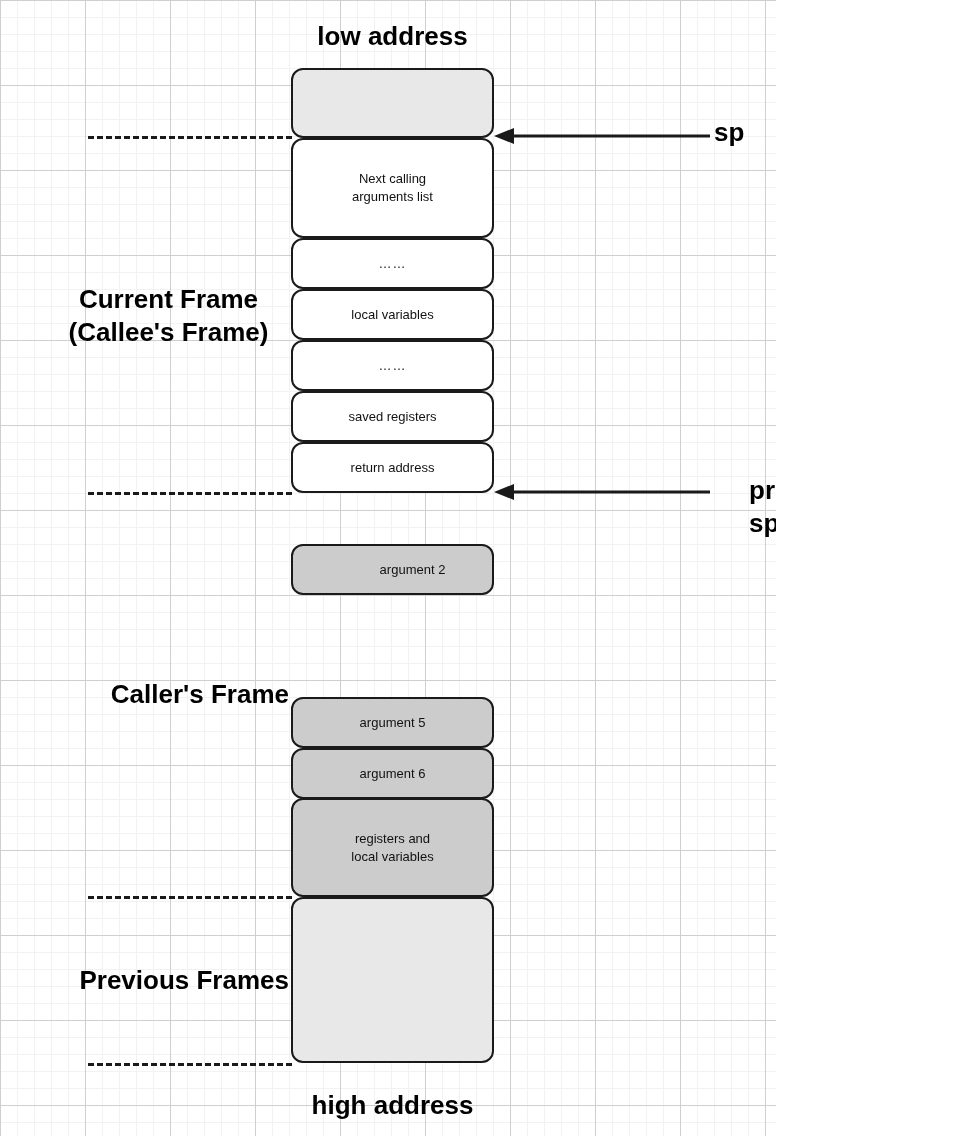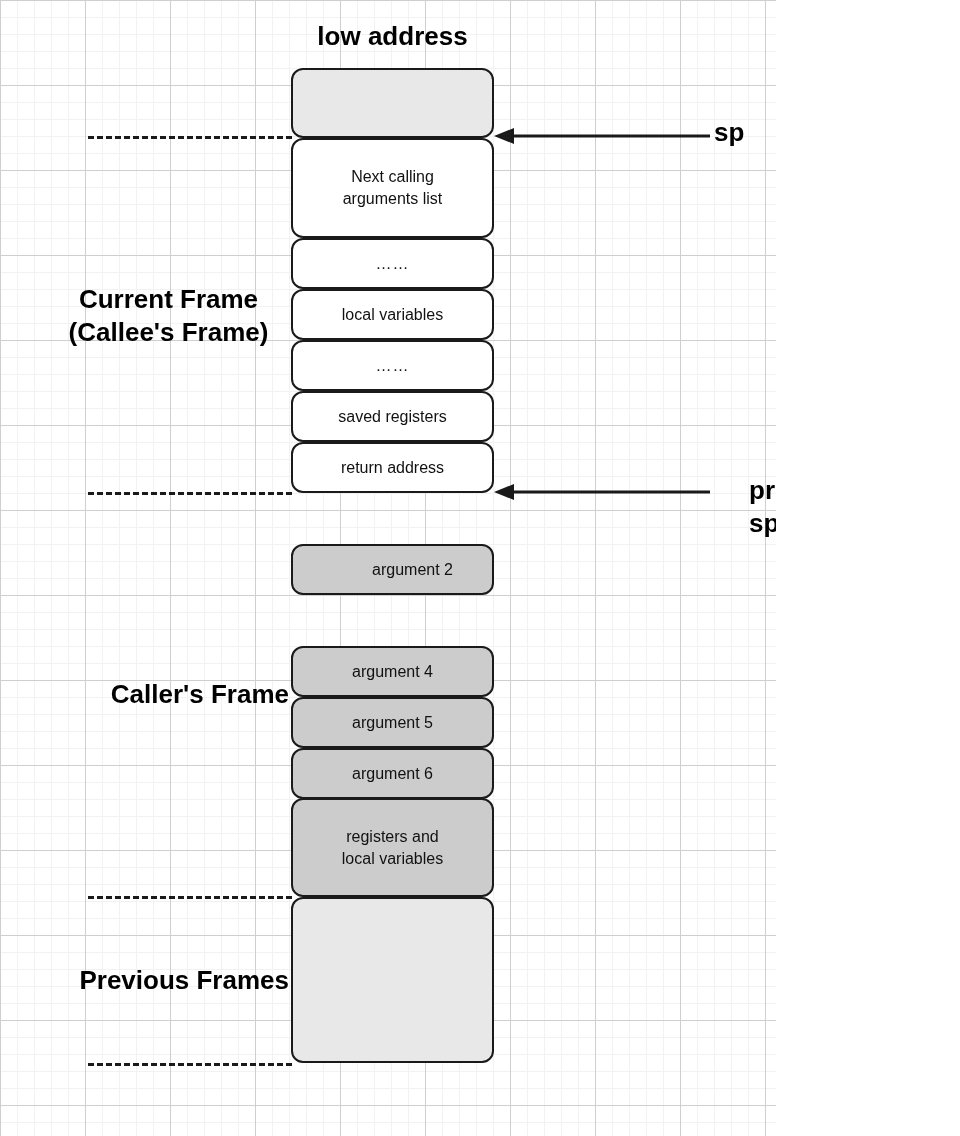--- a/index.html
+++ b/index.html
@@ -36,21 +36,21 @@
     position: absolute;
     left: 291px;
     width: 203px;
     box-sizing: border-box;
     border: 2px solid #1a1a1a;
     border-radius: 12px;
     display: flex;
     align-items: center;
     justify-content: center;
     text-align: center;
-    font-size: 16px;
+    font-size: 13px;
     color: #111111;
     line-height: 1.35;
     background: #ffffff;
   }
   .cell.empty-top,
   .cell.empty-bottom {
     background: #e8e8e8;
   }
   .cell.shaded {
     background: #cccccc;
@@ -131,23 +131,20 @@
   <div class="cell" style="top:442px; height:51px;">
     <span class="cell-text">return address</span>
   </div>
 
 
   <div class="cell shaded" style="top:544px; height:51px;padding-left:40px;">
     <span class="cell-text">argument 2</span>
   </div>
 
 
-  <div class="cell shaded" style="top:646px; height:51px;">
-    <span class="cell-text">argument 4</span>
-  </div>
 
   <div class="cell shaded" style="top:697px; height:51px;">
     <span class="cell-text">argument 5</span>
   </div>
 
   <div class="cell shaded" style="top:748px; height:51px;">
     <span class="cell-text">argument 6</span>
   </div>
 
   <div class="cell shaded" style="top:798px; height:99px;">
@@ -181,14 +178,15 @@
 
   <div class="caption left" style="left:716px; top:474px;margin-left:33px;">previous sp</div>
 
   <div class="caption center" style="left:36px; top:283px; width:265px;">Current Frame
 (Callee's Frame)</div>
 
   <div class="caption right" style="left:26px; top:964px; width:263px;">Previous Frames</div>
 
   <div class="caption right" style="left:36px; top:678px; width:253px;">Caller's Frame</div>
 
+  <div class="caption center" style="left:271px; top:1089px; width:243px;">high address</div>
 
 </div>
 
 </body></html>

